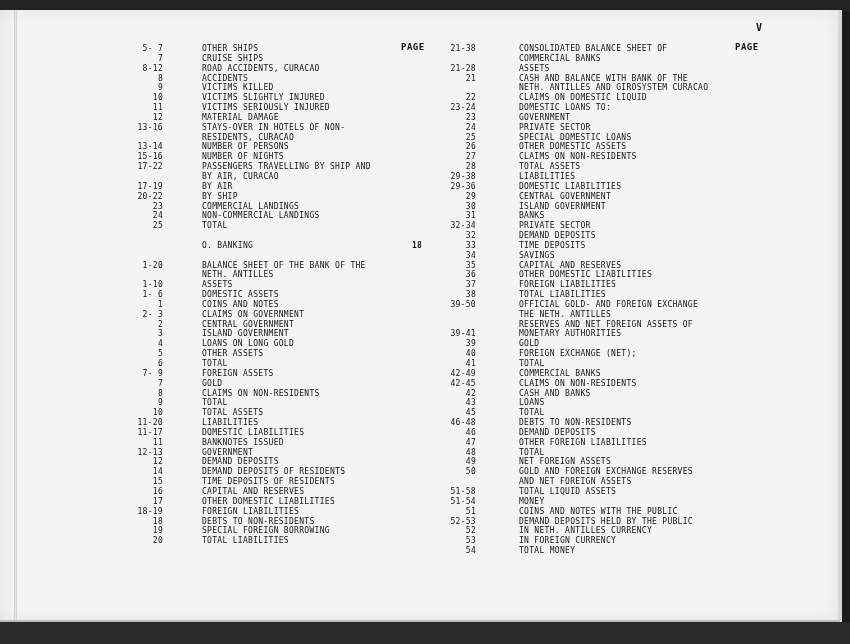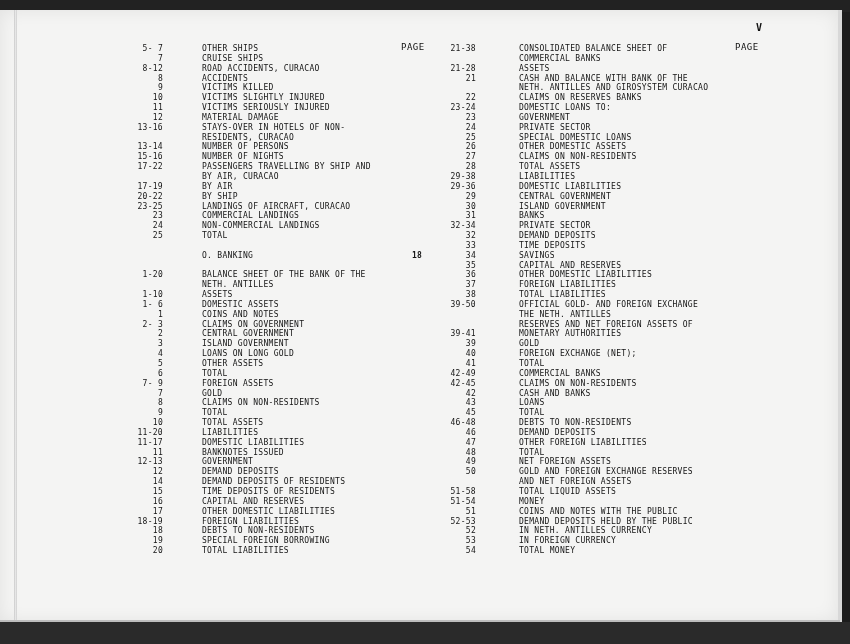--- a/index.html
+++ b/index.html
@@ -17,21 +17,21 @@
     box-shadow: inset 0 0 18px rgba(0,0,0,0.08);
   }
   .binding {
     position:absolute; left:14px; top:0; width:3px; height:612px;
     background:linear-gradient(to right,#c9c9c9,#e6e6e6,#cfcfcf);
   }
   .bottom-edge { position:absolute; left:0; top:622px; width:850px; height:22px; background:#2a2a2a; }
   .bottom-strip { position:absolute; left:0; top:620px; width:840px; height:4px; background:#bdbdbd; }
 
   .roman { position:absolute; left:756px; top:22px; font-size:10px; font-weight:bold; color:#111; }
-  .page-head { position:absolute; font-size:9px; font-weight:normal; color:#111; letter-spacing:0.5px; }
+  .page-head { position:absolute; font-size:9px; font-weight:bold; color:#111; letter-spacing:0.5px; }
   .page-head.left { left:401px; top:42px; }
   .page-head.right { left:735px; top:42px; }
 
   .col { position:absolute; top:44px; }
   .col.left { left:100px; width:330px; }
   .col.right { left:430px; width:330px; }
   .row { position:relative; height:9.85px; font-size:8px; line-height:10px; color:#141414; white-space:nowrap; letter-spacing:0.3px; }
   .row .num { position:absolute; right:0; text-align:right; }
   .col.left .row .num { right:auto; left:0; width:63px; }
   .col.right .row .num { left:0; width:46px; }
@@ -112,24 +112,20 @@
     </div>
     <div class="row">
       <span class="num">17-19</span>
       <span class="txt">BY AIR</span>
     </div>
     <div class="row">
       <span class="num">20-22</span>
       <span class="txt">BY SHIP</span>
     </div>
     <div class="row">
-      <span class="num">23-25</span>
-      <span class="txt">LANDINGS OF AIRCRAFT, CURACAO</span>
-    </div>
-    <div class="row">
       <span class="num">23</span>
       <span class="txt">COMMERCIAL LANDINGS</span>
     </div>
     <div class="row">
       <span class="num">24</span>
       <span class="txt">NON-COMMERCIAL LANDINGS</span>
     </div>
     <div class="row">
       <span class="num">25</span>
       <span class="txt">TOTAL</span>
@@ -280,21 +276,21 @@
     <div class="row">
       <span class="num">21</span>
       <span class="txt">CASH AND BALANCE WITH BANK OF THE</span>
     </div>
     <div class="row">
       <span class="num"></span>
       <span class="txt">NETH. ANTILLES AND GIROSYSTEM CURACAO</span>
     </div>
     <div class="row">
       <span class="num">22</span>
-      <span class="txt">CLAIMS ON RESERVES BANKS</span>
+      <span class="txt">CLAIMS ON DOMESTIC LIQUID</span>
     </div>
     <div class="row">
       <span class="num">23-24</span>
       <span class="txt">DOMESTIC LOANS TO:</span>
     </div>
     <div class="row">
       <span class="num">23</span>
       <span class="txt">GOVERNMENT</span>
     </div>
     <div class="row">

